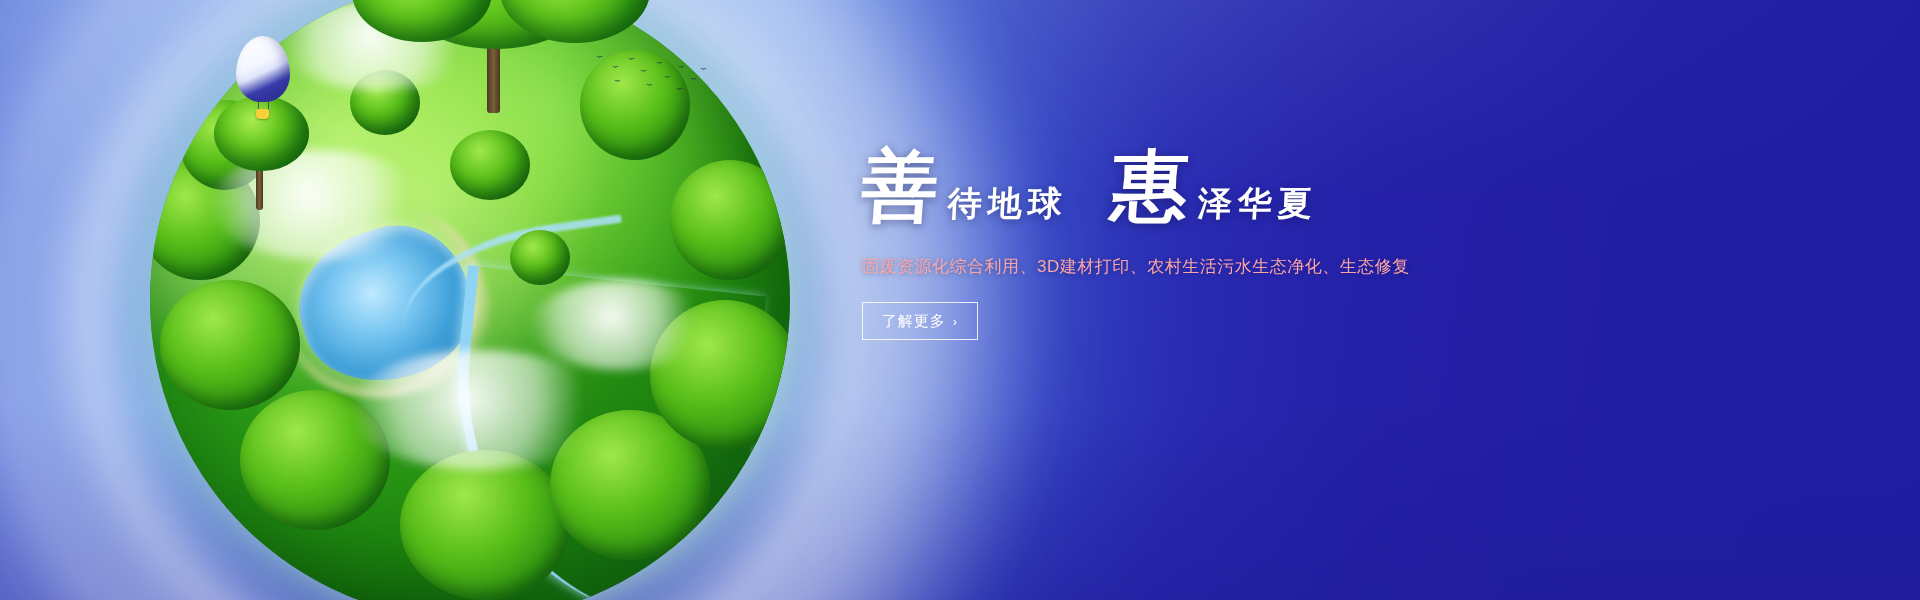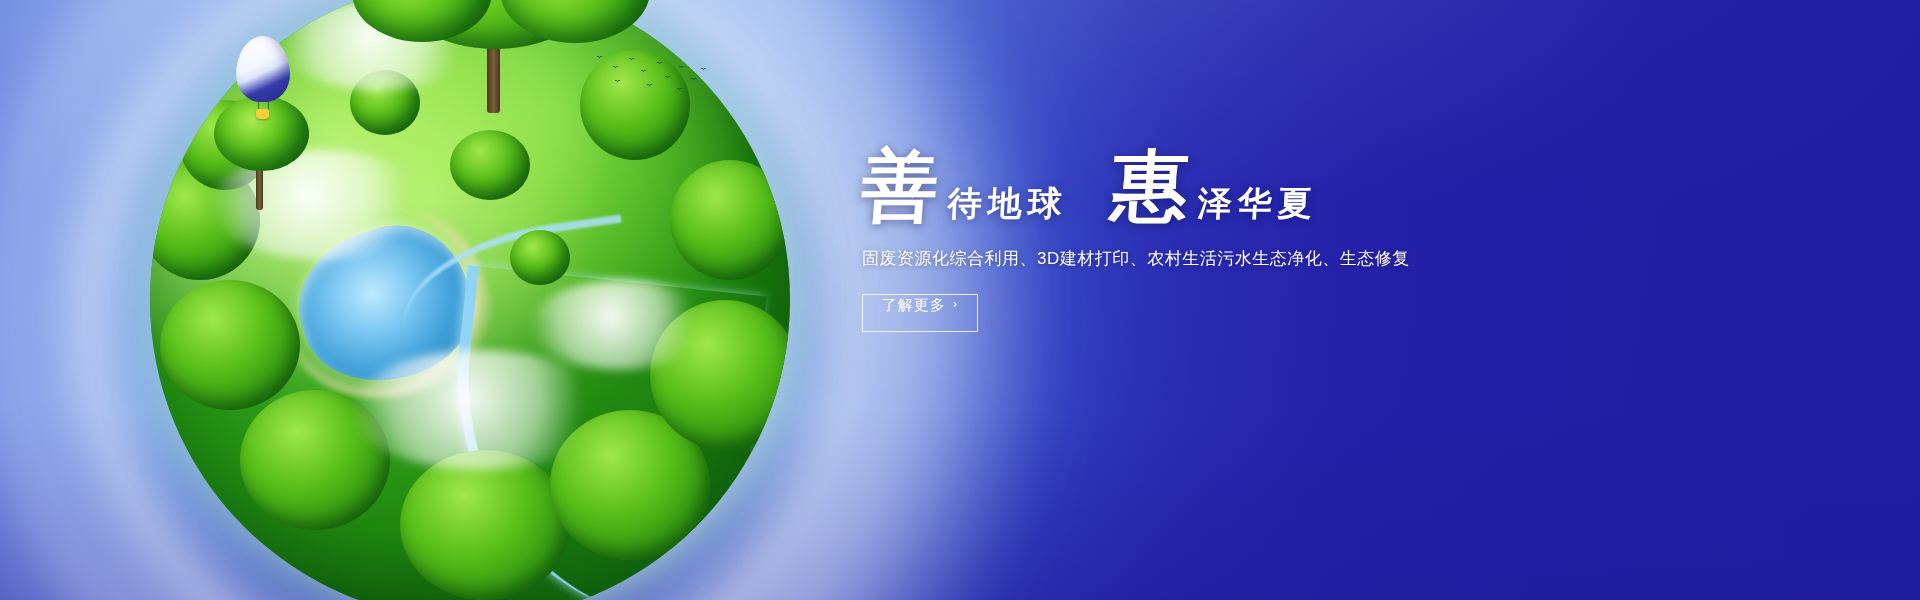--- a/index.html
+++ b/index.html
@@ -174,30 +174,30 @@
 
   .subhead{
     margin-top:22px;
     font-size:25px;line-height:30px;font-weight:400;
     letter-spacing:8px;
     color:#ffffff;
     text-shadow:0 1px 6px rgba(10,10,60,0.4);
     white-space:nowrap;
   }
   .desc{
-    margin-top:24px;
+    margin-top:32px;
     font-size:17px;line-height:22px;font-weight:400;
     letter-spacing:0.5px;
-    color:#ffffff;
+    color:#fca5a5;
     text-shadow:0 1px 5px rgba(10,10,60,0.35);
     white-space:nowrap;
   }
   .cta{
     margin-top:24px;
-    display:inline-flex;align-items:flex-start;justify-content:center;
+    display:inline-flex;align-items:center;justify-content:center;
     width:116px;height:38px;
     border:1px solid rgba(255,255,255,0.85);
     background:transparent;
     color:#ffffff;
     font-size:15px;letter-spacing:1px;
     cursor:pointer;
     font-family:"Liberation Sans","DejaVu Sans",sans-serif;
   }
   .cta .chev{margin-left:7px;font-size:13px;}
 </style>

